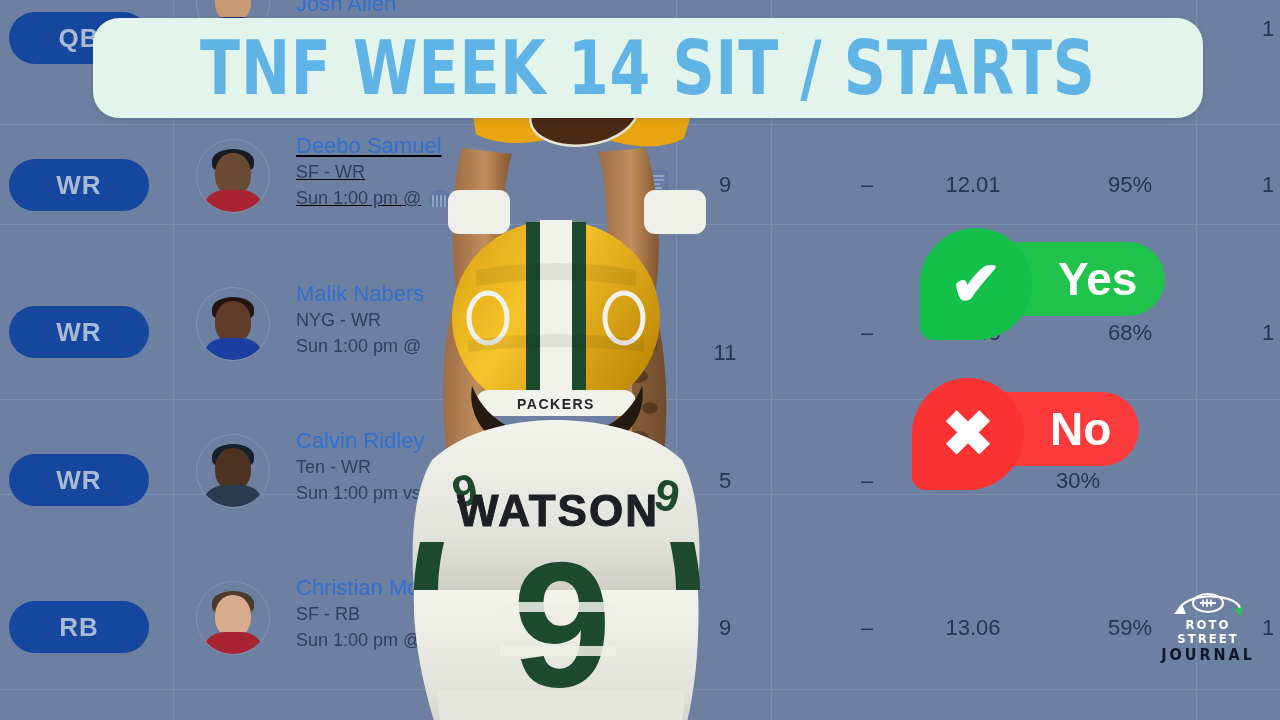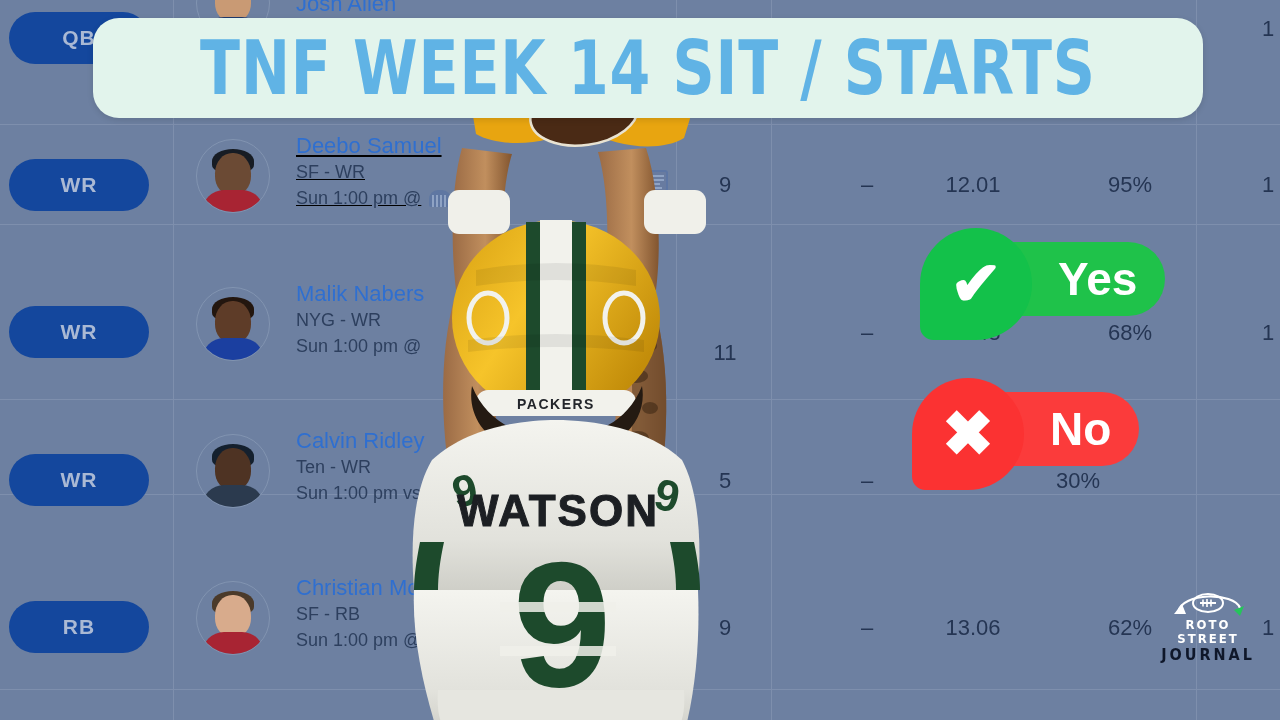--- a/index.html
+++ b/index.html
@@ -32,21 +32,21 @@
   
   .vrule { position:absolute; top:0; bottom:0; width:1px; background:#7e8fad; }
 
   
   .pos-pill {
     position:absolute;
     width:140px; height:52px;
     border-radius:26px;
     background:#14479d;
     color:#aab9d4;
-    font-size:21px; font-weight:bold;
+    font-size:26px; font-weight:bold;
     letter-spacing:1px;
     display:flex; align-items:center; justify-content:center;
   }
 
   
   .headshot {
     position:absolute;
     width:74px; height:74px; border-radius:50%;
     border:1px solid #8294b1;
     overflow:hidden;
@@ -306,21 +306,21 @@
         <i style="left:3px"></i>
           <i style="left:7px"></i>
           <i style="left:11px"></i>
           <i style="left:15px"></i>
       </span>
     </div>
   </div>
   <div class="stat" style="left:700px; top:615px; width:50px;">9</div>
   <div class="stat" style="left:842px; top:615px; width:50px;">–</div>
   <div class="stat" style="left:915px; top:615px; width:116px;">13.06</div>
-  <div class="stat" style="left:1080px; top:615px; width:100px;">62%</div>
+  <div class="stat" style="left:1080px; top:615px; width:100px;">59%</div>
   <div class="stat" style="left:1262px; top:615px; width:30px; text-align:left;">1</div>
 </div>
 
 <div id="player">
   <svg width="420" height="630" viewBox="0 0 420 630">
     <defs>
       <linearGradient id="skin" x1="0" y1="0" x2="1" y2="0">
         <stop offset="0%" stop-color="#9b6b45"></stop>
         <stop offset="55%" stop-color="#c18f5e"></stop>
         <stop offset="100%" stop-color="#82552f"></stop>

